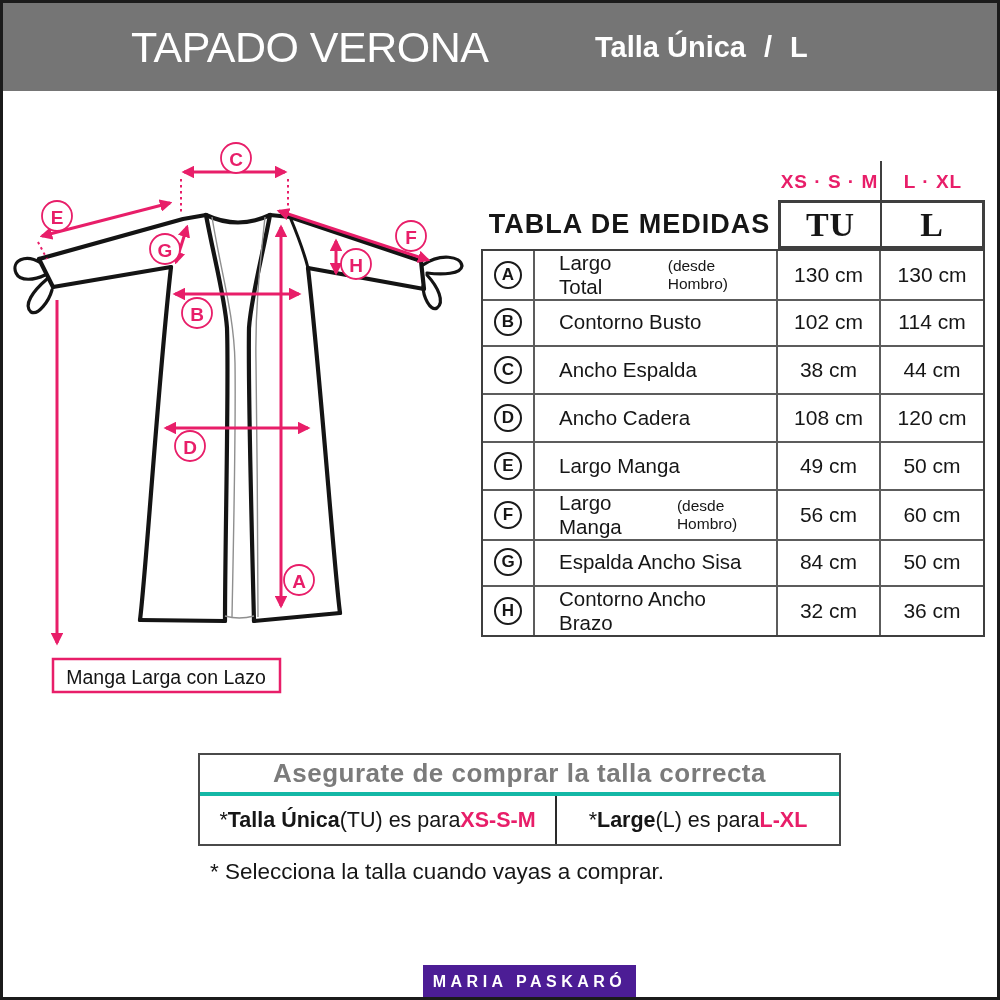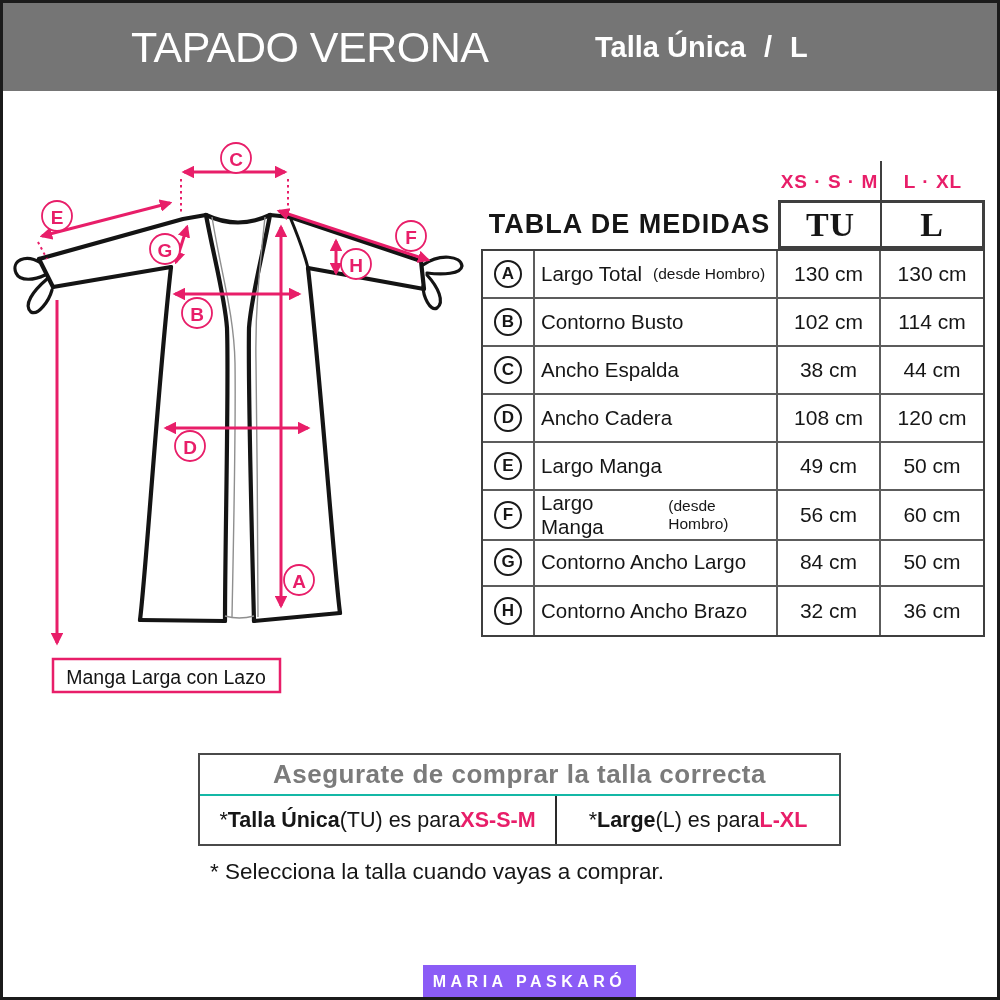--- a/index.html
+++ b/index.html
@@ -34,40 +34,40 @@
   .size-head div:first-child{border-right:2px solid #3f3f3f;}
   .mtable{position:absolute;left:478px;top:246px;width:504px;box-sizing:border-box;
     border:2px solid #3f3f3f;background:#fff;}
   .mrow{display:grid;grid-template-columns:52px 243px 103px 102px;height:48px;}
   .mrow .cell{box-sizing:border-box;border-bottom:2px solid #5c5c5c;display:flex;align-items:center;}
   .mrow:last-child .cell{border-bottom:0;}
   .mrow .cell.br{border-right:2px solid #5c5c5c;}
   .c-letter{justify-content:center;}
   .circ{width:28px;height:28px;box-sizing:border-box;border:2px solid #1a1a1a;border-radius:50%;
     display:flex;align-items:center;justify-content:center;font-size:17px;font-weight:bold;}
-  .c-label{padding-left:6px;font-size:20.5px;}
+  .c-label{padding-left:24px;font-size:20.5px;}
   .c-label .note{font-size:15.5px;margin-left:11px;}
   .c-val{justify-content:center;font-size:21px;}
   
   .buybox{position:absolute;left:195px;top:750px;width:643px;height:93px;box-sizing:border-box;
     border:2px solid #4a4a4a;}
-  .buybox-title{height:41px;box-sizing:border-box;border-bottom:2px solid #14b8a6;
+  .buybox-title{height:41px;box-sizing:border-box;border-bottom:4px solid #14b8a6;
     display:flex;align-items:center;justify-content:center;
     color:#7b7b7b;font-size:26px;font-weight:bold;letter-spacing:0.5px;white-space:nowrap;}
   .buybox-row{display:grid;grid-template-columns:355px 1fr;height:48px;}
   .buybox-row > div{display:flex;align-items:center;justify-content:center;
     font-size:21.5px;white-space:nowrap;}
   .buybox-row > div:last-child{border-left:2.5px solid #2a2a2a;}
   .buybox b{font-weight:bold;}
   .buybox .accent{font-weight:bold;}
   
   .notes{position:absolute;left:207px;top:853px;width:650px;font-size:22.5px;line-height:31px;}
   .note-line{padding-left:15px;text-indent:-15px;}
   
-  .brand{position:absolute;left:420px;top:962px;width:213px;height:33px;background:#8b5cf6;
+  .brand{position:absolute;left:420px;top:962px;width:213px;height:33px;background:#4c1d95;
     display:flex;align-items:center;justify-content:center;color:#fff;
     font-size:16px;font-weight:bold;letter-spacing:4.5px;white-space:nowrap;}
 </style>
 </head>
 <body>
 
 <div class="page">
 
   <div class="hdr">
     <div class="hdr-title">TAPADO VERONA</div>
@@ -256,21 +256,21 @@
       </div>
       <div class="cell br c-val">56 cm</div>
       <div class="cell c-val">60 cm</div>
     </div>
 
     <div class="mrow">
       <div class="cell br c-letter">
         <span class="circ">G</span>
       </div>
       <div class="cell br c-label">
-        <span>Contorno Ancho Largo</span>
+        <span>Espalda Ancho Sisa</span>
         <span class="note"></span>
       </div>
       <div class="cell br c-val">84 cm</div>
       <div class="cell c-val">50 cm</div>
     </div>
 
     <div class="mrow">
       <div class="cell br c-letter">
         <span class="circ">H</span>
       </div>

